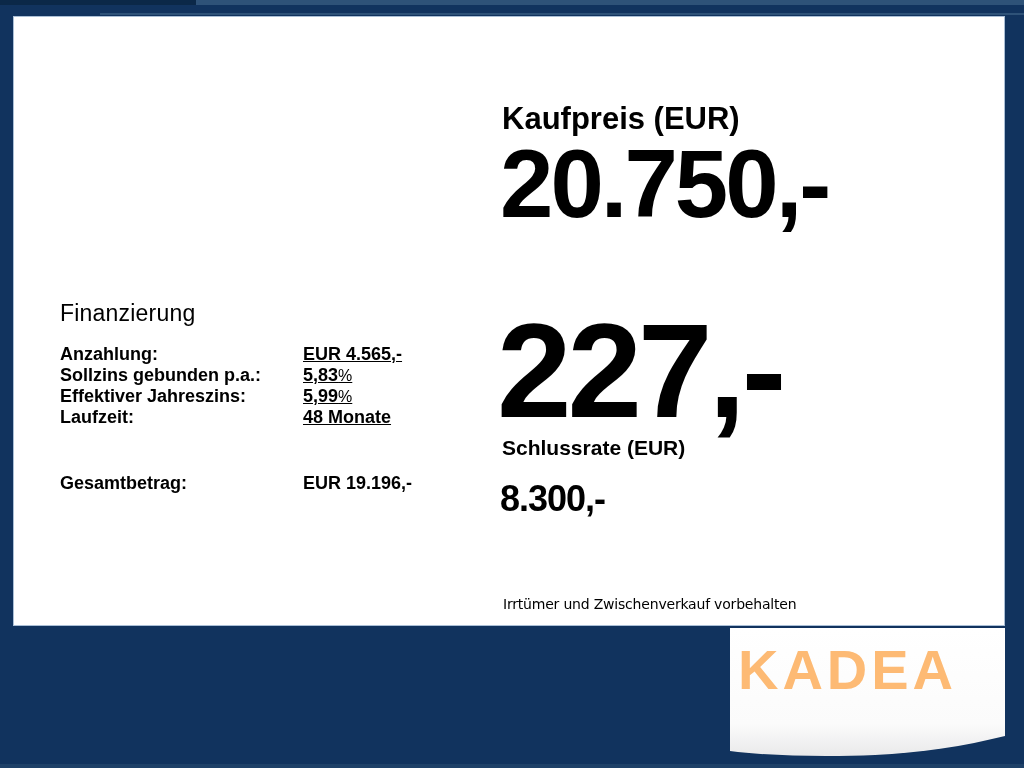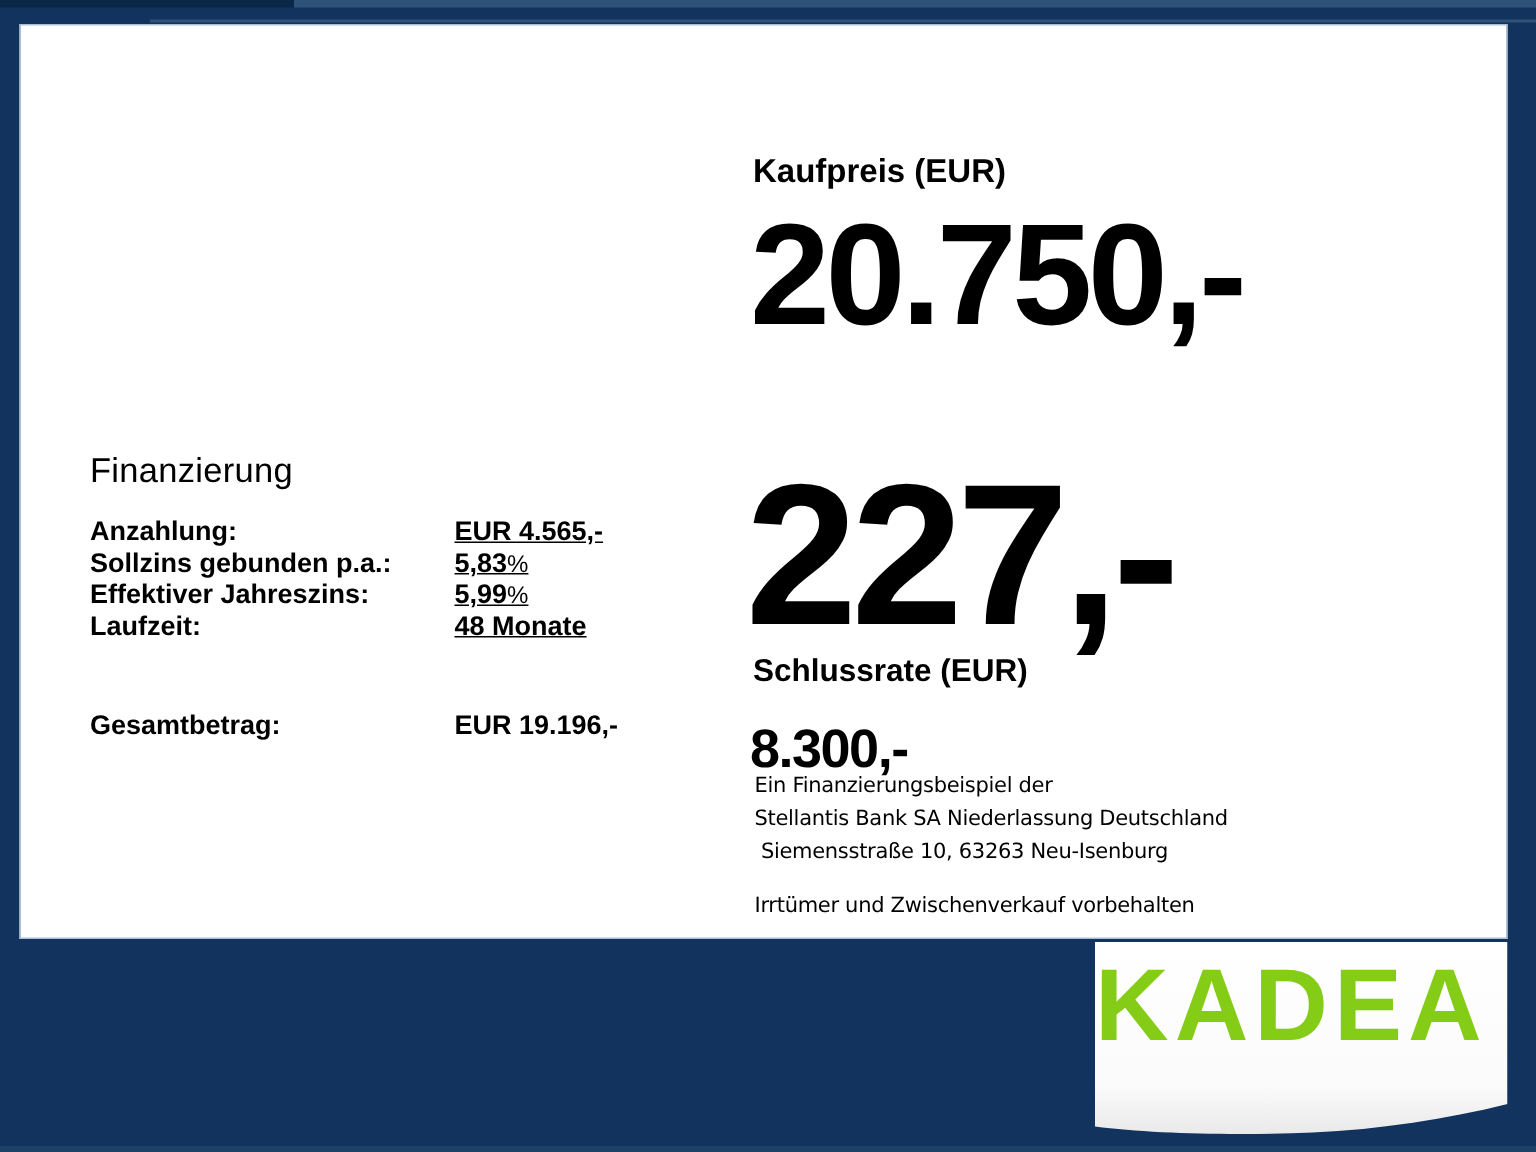--- a/index.html
+++ b/index.html
@@ -25,38 +25,38 @@
   .fin-heading{position:absolute;left:60px;top:300px;font-size:23px;font-weight:normal;letter-spacing:0.2px;}
   .fin-rows{position:absolute;left:60px;top:344px;width:430px;}
   .fin-row{display:flex;height:21px;line-height:21px;font-size:18px;font-weight:bold;}
   .fin-row .lbl{width:243px;flex:none;}
   .fin-row .val{white-space:nowrap;text-decoration:underline;}
   .suffix{font-weight:400;font-size:16px;}
   .fin-total{position:absolute;left:60px;top:473px;width:430px;display:flex;height:21px;line-height:21px;font-size:18px;font-weight:bold;align-items:flex-end;}
   .fin-total .lbl{width:243px;flex:none;}
 
   
-  .kauf-label{position:absolute;left:502px;top:101px;font-size:22px;font-weight:bold;}
+  .kauf-label{position:absolute;left:502px;top:101px;font-size:31px;font-weight:bold;}
   .kauf-value{position:absolute;left:500px;top:136px;font-size:96px;line-height:96px;font-weight:bold;letter-spacing:-3px;white-space:nowrap;}
   .rate-label{position:absolute;left:502px;top:286px;font-size:23px;font-weight:bold;}
   .rate-value{position:absolute;left:497px;top:304px;font-size:134px;line-height:134px;font-weight:bold;letter-spacing:-4px;white-space:nowrap;}
   .schluss-label{position:absolute;left:502px;top:436px;font-size:21px;font-weight:bold;}
   .schluss-value{position:absolute;left:500px;top:471px;font-size:36px;line-height:55px;font-weight:bold;letter-spacing:-1px;white-space:nowrap;}
 
   
   .fineprint{position:absolute;left:503px;top:513px;font-family:"DejaVu Sans",sans-serif;font-size:14px;line-height:22px;letter-spacing:-0.2px;}
   .fineprint div{white-space:pre;}
   .fineprint-note{position:absolute;left:503px;top:593px;font-family:"DejaVu Sans",sans-serif;font-size:14px;line-height:22px;letter-spacing:-0.2px;white-space:pre;}
 
   
   .kadea-flag{position:absolute;left:730px;top:628px;width:275px;height:132px;}
   .kadea-text{
     position:absolute;left:730px;top:636px;width:235px;text-align:center;
-    font-size:68px;line-height:68px;font-weight:bold;letter-spacing:4px;
-    color:#84cc16;
+    font-size:56px;line-height:68px;font-weight:bold;letter-spacing:4px;
+    color:#fdba74;
   }
 </style>
 </head>
 <body>
 
 <div class="canvas">
 
   <div class="strip-top-dark"></div>
   <div class="strip-top-light"></div>
   <div class="top-line"></div>
@@ -91,25 +91,20 @@
   </div>
 
   <div class="kauf-label">Kaufpreis (EUR)</div>
   <div class="kauf-value">20.750,-</div>
 
   <div class="rate-value">227,-</div>
 
   <div class="schluss-label">Schlussrate (EUR)</div>
   <div class="schluss-value">8.300,-</div>
 
-  <div class="fineprint">
-    <div>Ein Finanzierungsbeispiel der</div>
-    <div>Stellantis Bank SA Niederlassung Deutschland</div>
-    <div> Siemensstraße 10, 63263 Neu-Isenburg</div>
-  </div>
   <div class="fineprint-note">Irrtümer und Zwischenverkauf vorbehalten</div>
 
   <svg class="kadea-flag" viewBox="0 0 275 132" preserveAspectRatio="none">
     <defs>
       <linearGradient id="flagGrad" x1="0" y1="0" x2="0" y2="1">
         <stop offset="0" stop-color="#ffffff"></stop>
         <stop offset="0.75" stop-color="#fbfbfb"></stop>
         <stop offset="1" stop-color="#e9e9ea"></stop>
       </linearGradient>
     </defs>

